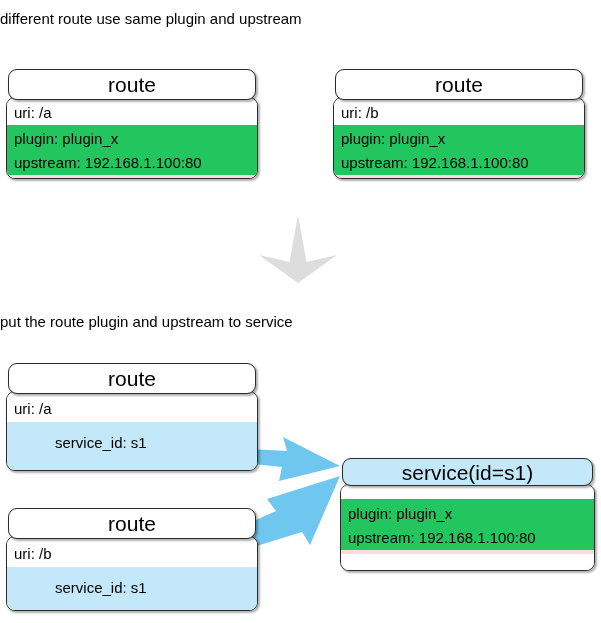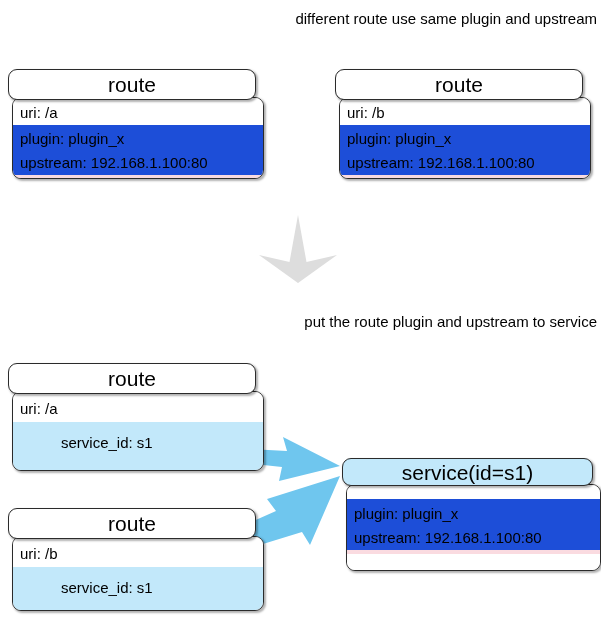--- a/index.html
+++ b/index.html
@@ -21,21 +21,21 @@
     position: absolute;
     left: 0; top: 0;
     width: 601px;
     height: 623px;
   }
 
   
   .caption {
     position: absolute;
     width: 597px;
-    text-align: right;
+    text-align: left;
     font-size: 15px;
     line-height: 18px;
     color: #000;
     white-space: nowrap;
   }
   #caption-top   { top: 10px; }
   #caption-mid   { top: 313px; }
 
   
   .node { position: absolute; }
@@ -59,32 +59,31 @@
 
   .node-body {
     position: absolute;
     box-sizing: border-box;
     border: 1.4px solid #2b2b2b;
     border-radius: 9px;
     background: #ffffff;
     overflow: hidden;
     box-shadow: 1.5px 1.5px 2px rgba(0,0,0,0.30);
     z-index: 1;
-    margin-left: 6px;
   }
 
   .row {
     box-sizing: border-box;
     font-size: 15px;
     line-height: 24px;
     padding-left: 7px;
     white-space: nowrap;
   }
   .row.plain { background: #ffffff; }
-  .row.pink  { background: #1d4ed8; }
+  .row.pink  { background: #22c55e; }
   .row.blue  { background: #c2e8fa; padding-left: 48px; }
   .spacer    { height: 4px; }
   .spacer.plain { background:#ffffff; }
   .spacer.pink  { background:#fadbe0; }
   .spacer.blue  { background:#c2e8fa; }
 
   
   #down-arrow {
     position: absolute;
     left: 258px;

